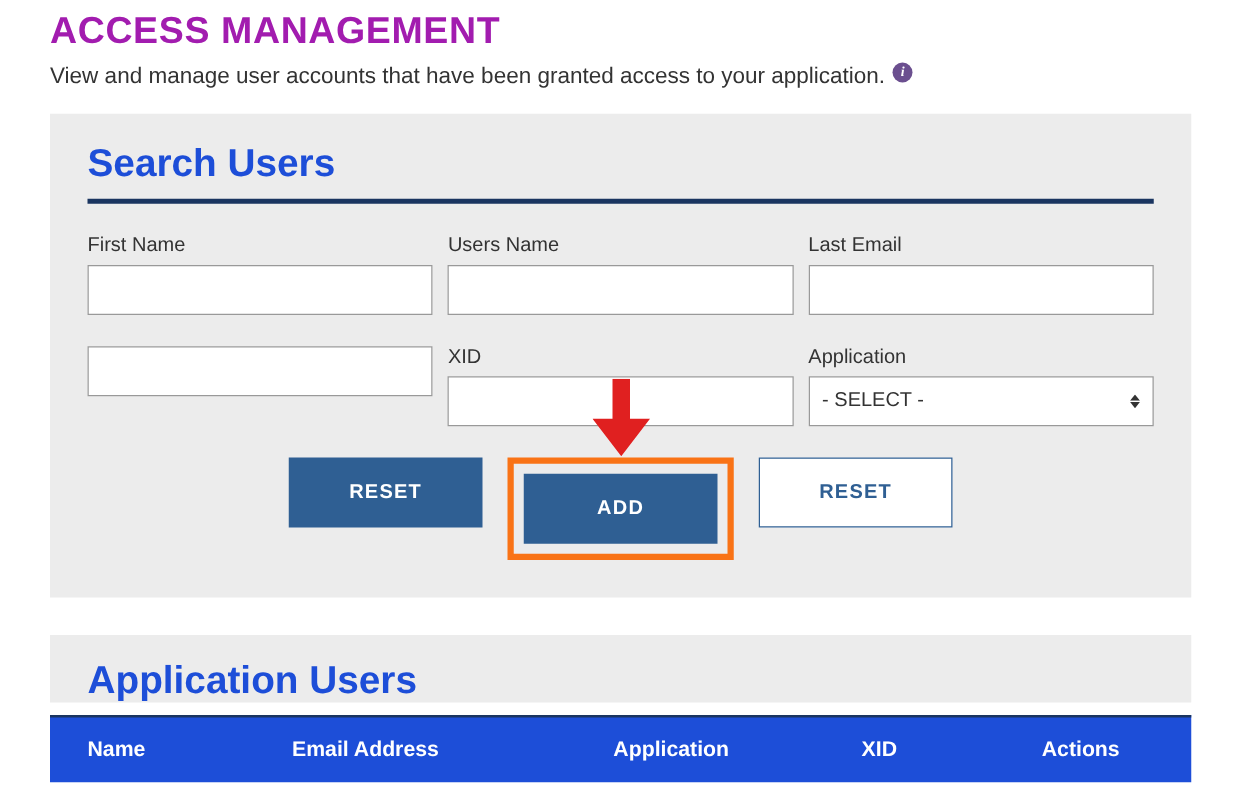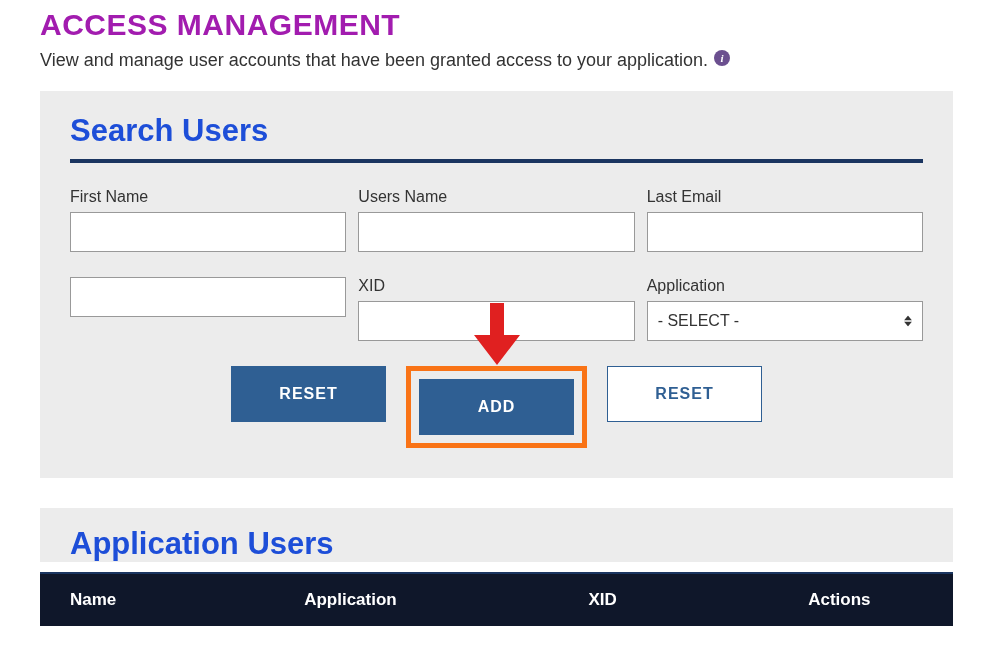--- a/index.html
+++ b/index.html
@@ -142,21 +142,21 @@
       top: -68px;
       left: 50%;
       transform: translateX(-50%);
       pointer-events: none;
     }
     .panel2 {
       background: #ececec;
       padding: 18px 24px 0 30px;
     }
     .table-header {
-      background: #0f172a;
+      background: #1d4ed8;
       color: #fff;
       display: flex;
       padding: 16px 30px;
       font-size: 17px;
       font-weight: bold;
       border-top: 2px solid #1a3560;
     }
     .th-name { flex: 1.4; }
     .th-email { flex: 2.2; }
     .th-app { flex: 1.7; }
@@ -229,16 +229,17 @@
 
     <button class="btn btn-outline">RESET</button>
   </div>
 </div>
 
 <div class="panel2">
   <h2 class="panel-title">Application Users</h2>
 </div>
 <div class="table-header">
   <div class="th-name">Name</div>
+  <div class="th-email">Email Address</div>
   <div class="th-app">Application</div>
   <div class="th-xid">XID</div>
   <div class="th-actions">Actions</div>
 </div>
 
 </body></html>

